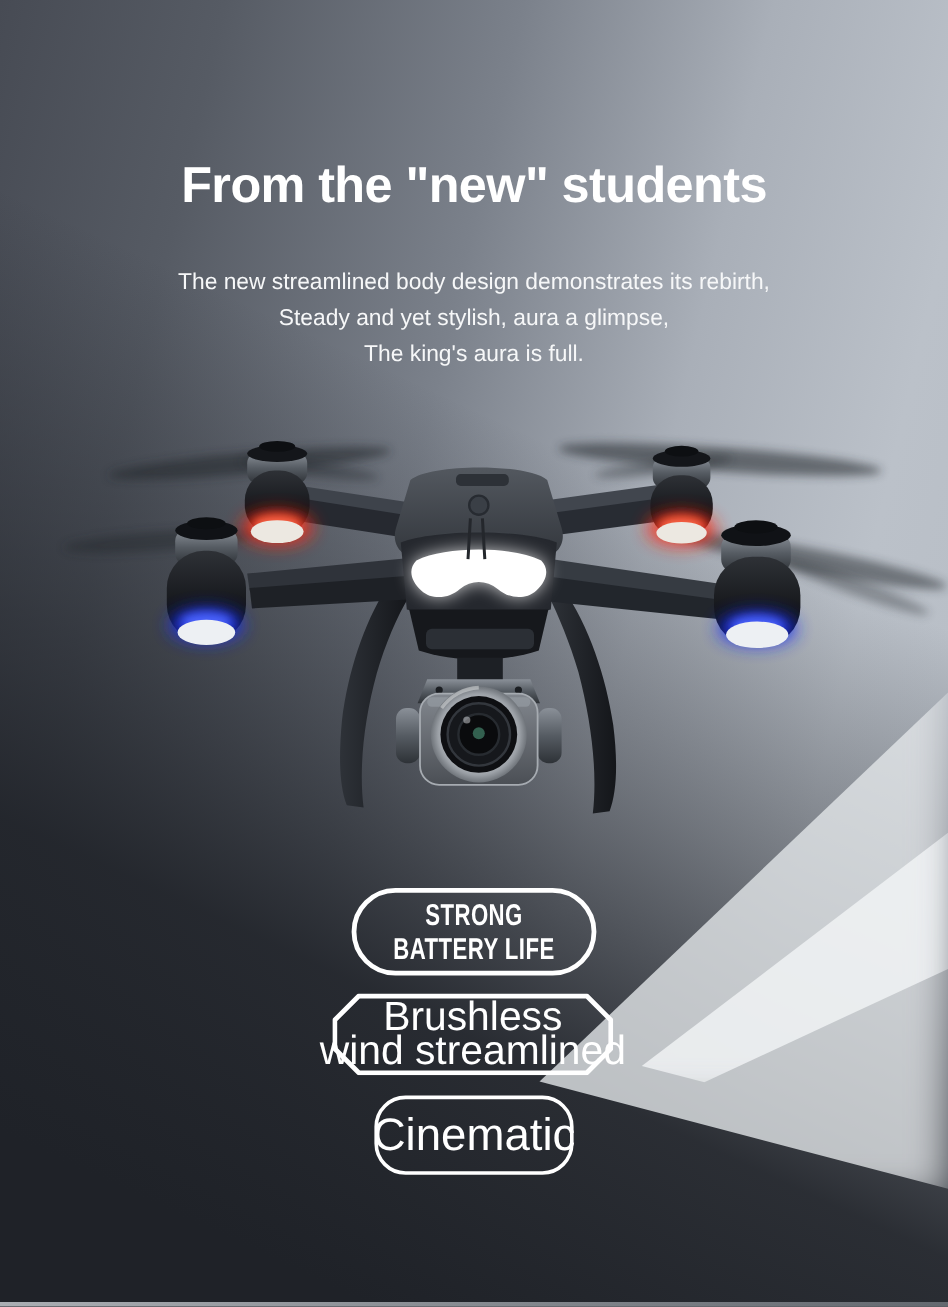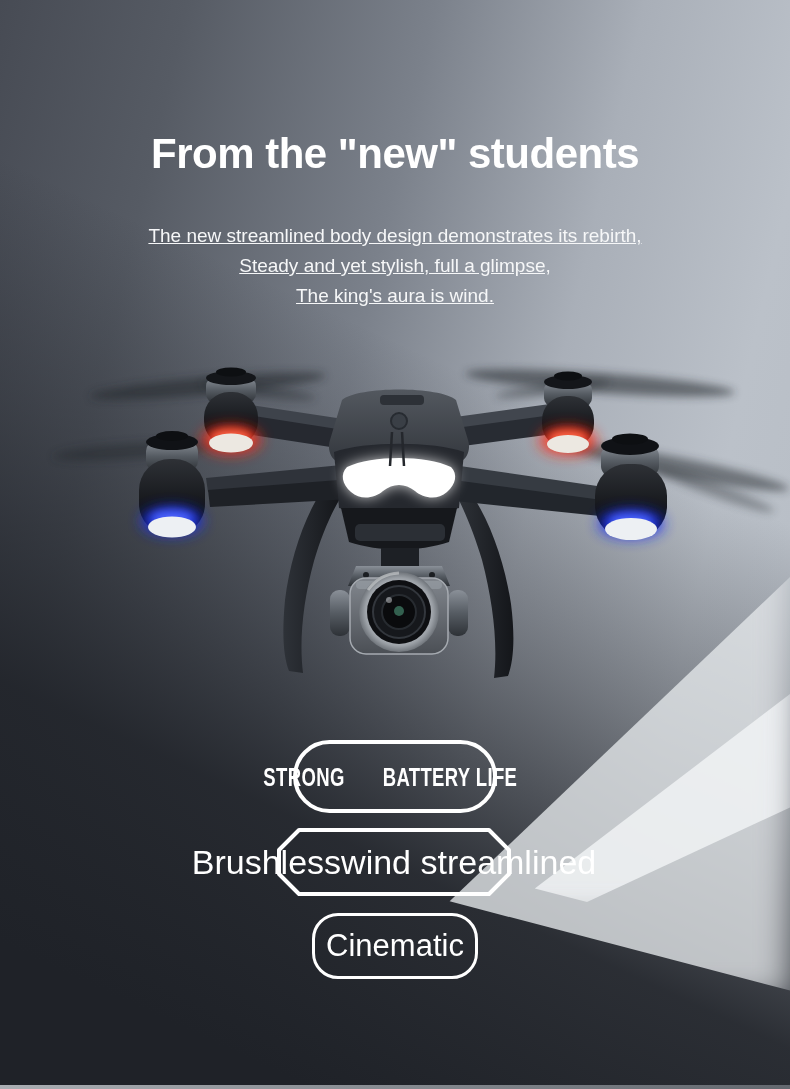--- a/index.html
+++ b/index.html
@@ -13,50 +13,50 @@
     background:linear-gradient(205deg,rgba(32,35,41,0) 36%,rgba(32,35,41,.45) 54%,rgba(32,35,41,.93) 72%,#1f2228 90%);
   }
   .beam{position:absolute;}
   .beam-a{left:420px;top:530px;width:370px;height:470px;background:#e3e6e9;opacity:.8;filter:blur(16px);
           clip-path:polygon(8% 79%,100% 10%,100% 98%);}
   .beam-b{left:500px;top:640px;width:290px;height:270px;background:#f3f5f7;opacity:.8;filter:blur(12px);
           clip-path:polygon(12% 92%,100% 20%,100% 62%,30% 97%);}
   .headline{position:absolute;left:0;right:0;top:130px;margin:0;text-align:center;
             font-size:42px;font-weight:700;letter-spacing:-0.5px;color:#ffffff;}
   .subs{position:absolute;left:0;right:0;top:221px;text-align:center;color:#f6f7f8;}
-  .subs p{margin:0;font-size:19px;line-height:30px;font-weight:400;text-decoration:underline;}
+  .subs p{margin:0;font-size:19px;line-height:30px;font-weight:400;}
   .drone-svg{position:absolute;left:0;top:0;}
-  .badge{position:absolute;box-sizing:border-box;display:flex;flex-direction:row;
+  .badge{position:absolute;box-sizing:border-box;display:flex;flex-direction:column;
          align-items:center;justify-content:center;text-align:center;color:#ffffff;}
   .badge-pill{left:293px;top:740px;width:204px;height:73px;border:4px solid #ffffff;border-radius:40px;}
   .badge-pill .cond{display:block;font-weight:700;font-size:25px;line-height:28px;letter-spacing:.5px;
                     transform:scaleX(.74);white-space:nowrap;}
   .badge-oct{left:277px;top:828px;width:234px;height:68px;}
   .badge-oct .ln{display:block;font-size:34px;line-height:29px;white-space:nowrap;position:relative;}
   .oct-border{position:absolute;inset:0;}
   .badge-rrect{left:312px;top:913px;width:166px;height:66px;border:3px solid #ffffff;border-radius:26px;}
-  .badge-rrect .ln{font-size:31px;line-height:32px;}
+  .badge-rrect .ln{font-size:38px;line-height:32px;}
   .bottom-strip{position:absolute;left:0;bottom:0;width:100%;height:4px;
                 background:linear-gradient(90deg,#c3c7cc,#6e737a);opacity:.85;}
 </style>
 </head>
 <body>
 
 <div class="stage">
 
   <div class="shade"></div>
   <div class="beam beam-a"></div>
   <div class="beam beam-b"></div>
 
   <h1 class="headline">From the "new" students</h1>
 
   <div class="subs">
     <p>The new streamlined body design demonstrates its rebirth,</p>
-    <p>Steady and yet stylish, full a glimpse,</p>
-    <p>The king's aura is wind.</p>
+    <p>Steady and yet stylish, aura a glimpse,</p>
+    <p>The king's aura is full.</p>
   </div>
 
   <svg class="drone-svg" width="790" height="1089" viewBox="0 0 790 1089" aria-hidden="true">
     <defs>
       <filter id="b4" x="-60%" y="-60%" width="220%" height="220%">
           <feGaussianBlur stdDeviation="4"></feGaussianBlur>
         </filter>
       <filter id="b7" x="-80%" y="-80%" width="260%" height="260%">
           <feGaussianBlur stdDeviation="7"></feGaussianBlur>
         </filter>

